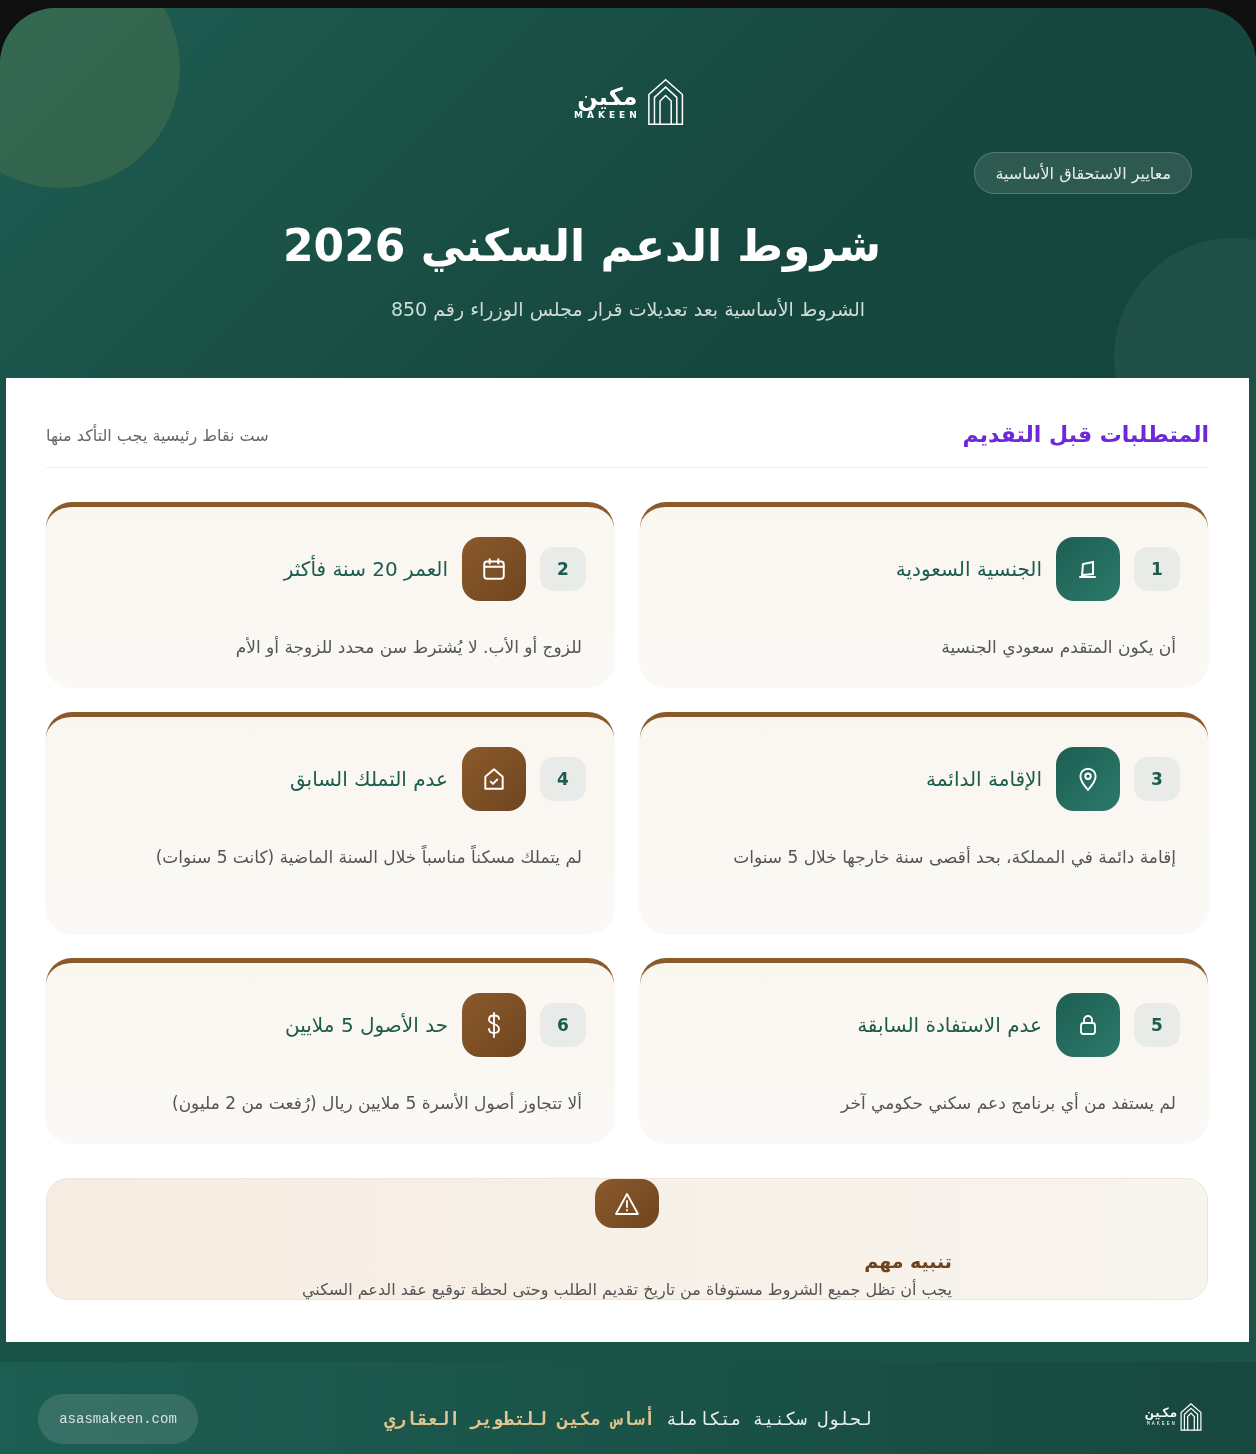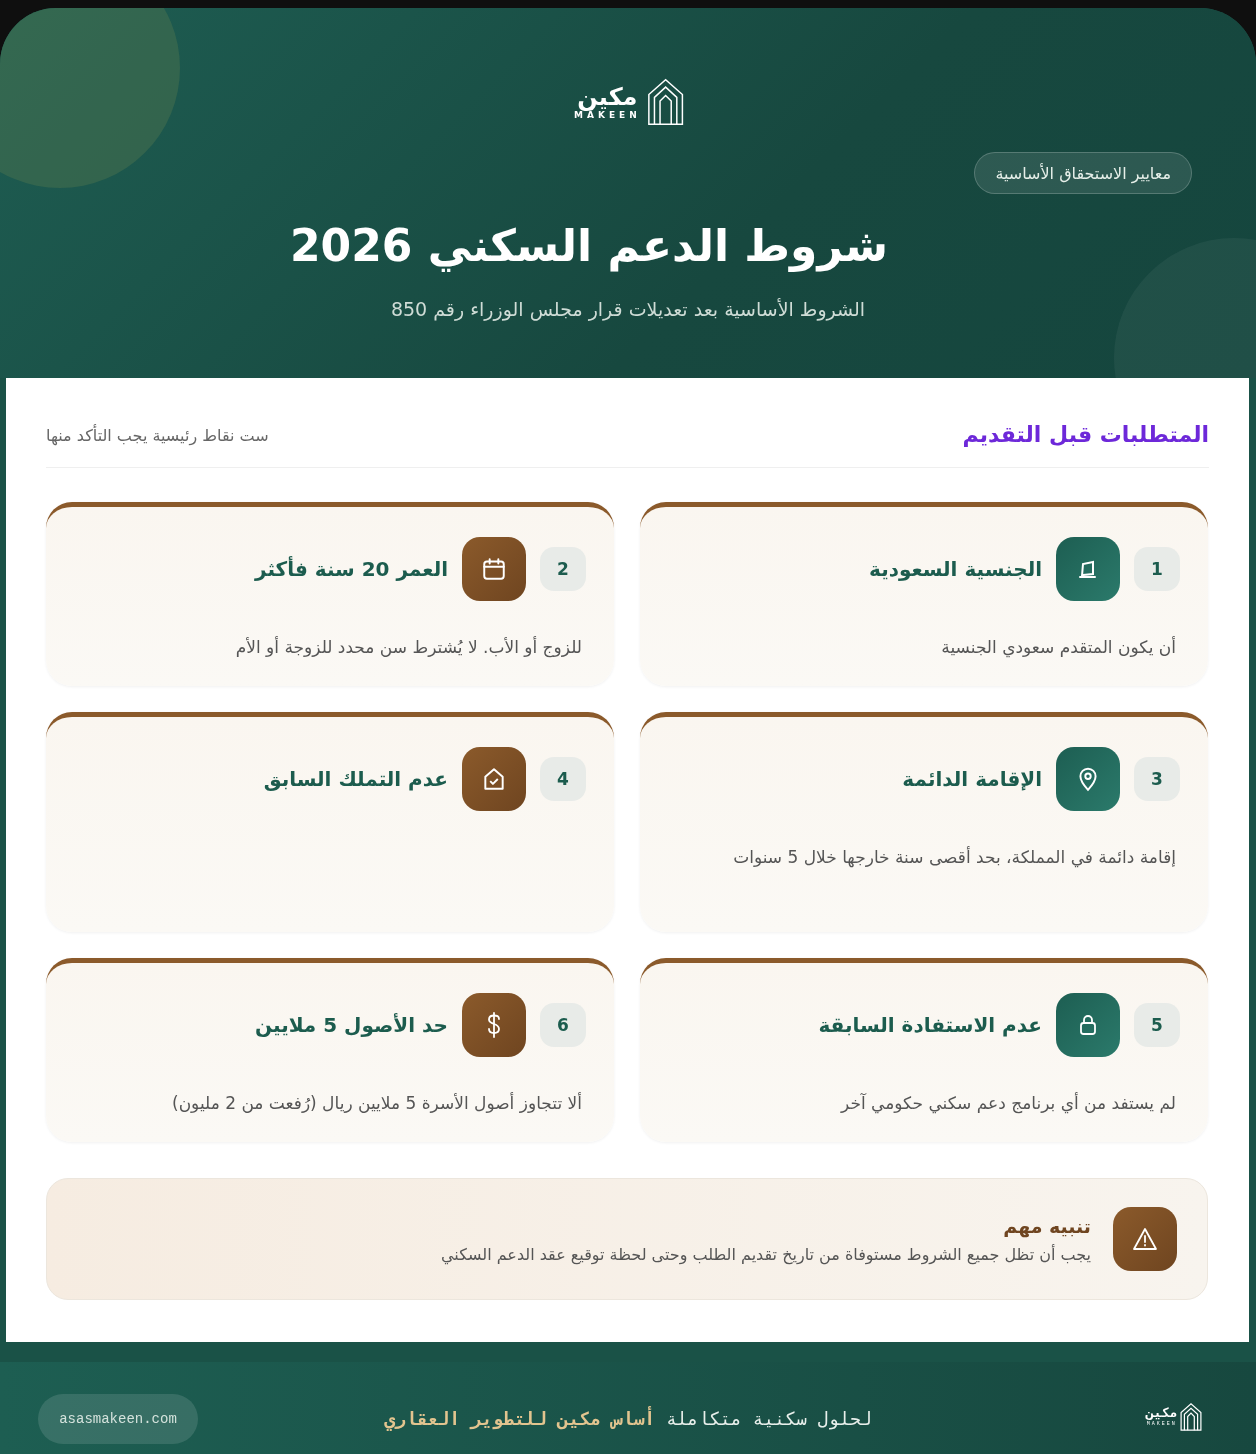--- a/index.html
+++ b/index.html
@@ -19,40 +19,40 @@
   .blob2 { position: absolute; left: 1114px; top: 230px; width: 240px; height: 240px; border-radius: 50%; background: rgba(255,255,255,0.05); }
   .logo { position: absolute; left: 574px; top: 64px; width: 110px; height: 60px; display: flex; align-items: center; gap: 6px; direction: ltr; }
   .logo-text { display: flex; flex-direction: column; align-items: center; color: #fff; }
   .logo-ar { font-size: 24px; font-weight: bold; line-height: 26px; }
   .logo-en { font-size: 9px; letter-spacing: 4px; font-weight: bold; }
   .pill {
     position: absolute; right: 64px; top: 144px; height: 42px; padding: 0 20px;
     border-radius: 21px; background: rgba(255,255,255,0.1); border: 1px solid rgba(255,255,255,0.2);
     color: #e6efe9; font-size: 16px; display: flex; align-items: center; direction: rtl;
   }
-  .title { position: absolute; left: 11px; width: 1156px; top: 212px; text-align: center; color: #fff; font-size: 44px; font-weight: bold; direction: rtl; }
+  .title { position: absolute; left: 4px; width: 1156px; top: 212px; text-align: center; color: #fff; font-size: 44px; font-weight: bold; direction: rtl; }
   .subtitle { position: absolute; left: 0; width: 1256px; top: 290px; text-align: center; color: #cfdcd6; font-size: 19px; direction: rtl; }
   
   .main { position: absolute; left: 6px; top: 370px; width: 1243px; height: 964px; background: #fff; }
   .section-head { position: absolute; left: 40px; right: 40px; top: 44px; height: 46px; border-bottom: 1px solid #efefef; direction: rtl; display: flex; justify-content: space-between; align-items: flex-start; }
   .section-title { color: #6d28d9; font-size: 22px; font-weight: bold; }
   .section-sub { color: #666; font-size: 16px; padding-top: 4px; }
   .card {
     position: absolute; width: 568px; border-radius: 26px; background: linear-gradient(180deg, #faf6f0, #fbf9f5);
     border-top: 5px solid #8b5a2b; box-shadow: 0 1px 3px rgba(0,0,0,0.06); direction: rtl; padding: 30px 28px 0 28px;
   }
   .card-row { display: flex; align-items: center; gap: 14px; }
   .num { width: 46px; height: 44px; border-radius: 14px; background: #e8ebe8; color: #1c5c4e; font-weight: bold; font-size: 17px; display: flex; align-items: center; justify-content: center; }
   .ico { width: 64px; height: 64px; border-radius: 18px; display: flex; align-items: center; justify-content: center; }
   .ico.green { background: linear-gradient(135deg, #1d5e52, #2b7a6b); }
   .ico.brown { background: linear-gradient(135deg, #8b5a2b, #6f4520); }
-  .card-title { color: #1c5c4e; font-size: 20px; font-weight: bold; }
+  .card-title { color: #1c5c4e; font-size: 20px; font-weight: normal; }
   .card-desc { margin-top: 30px; color: #555; font-size: 17px; line-height: 32px; padding-right: 4px; }
   
-  .notice { position: absolute; left: 40px; top: 800px; width: 1162px; height: 122px; border-radius: 22px; background: linear-gradient(270deg, #f8f4ee, #f6ece1); border: 1px solid #ece6dd; direction: rtl; display: flex; align-items: center; padding: 0 30px; gap: 22px; }
+  .notice { position: absolute; left: 40px; top: 800px; width: 1162px; height: 122px; border-radius: 22px; background: linear-gradient(270deg, #f8f4ee, #f6ece1); border: 1px solid #ece6dd; direction: rtl; display: flex; align-items: center; padding: 0 30px; gap: 22px; flex-direction: column; }
   .notice .ico { width: 64px; height: 64px; }
   .notice-title { color: #6f4520; font-size: 19px; font-weight: bold; }
   .notice-text { color: #555; font-size: 16px; margin-top: 8px; }
   
   .footer { position: absolute; left: 0; top: 1354px; width: 1256px; height: 112px; background: linear-gradient(90deg, #1d5e52, #17483f); font-family: Liberation Mono, monospace; }
   .footer-url { position: absolute; left: 38px; top: 32px; width: 160px; height: 50px; border-radius: 25px; background: rgba(255,255,255,0.12); color: #d4e2dc; font-size: 14px; display: flex; align-items: center; justify-content: center; }
   .footer-tag { position: absolute; left: 0; width: 1256px; top: 46px; text-align: center; color: #e8efeb; font-size: 18px; direction: rtl; }
   .footer-tag b { color: #e2c48f; }
   .footer-logo { position: absolute; left: 1146px; top: 40px; display: flex; align-items: center; gap: 3px; direction: ltr; color: #fff; }
 </style>
@@ -131,20 +131,21 @@
       <div class="card-row">
         <span class="num">4</span>
         <span class="ico brown">
           <svg width="26" height="26" viewBox="0 0 24 24" fill="none" stroke="#fff" stroke-width="1.8" stroke-linejoin="round">
               <path d="M4 10 L12 3 L20 10 V21 H4 Z"></path>
               <path d="M8.5 14 L11 16.5 L15.5 12"></path>
             </svg>
         </span>
         <span class="card-title">عدم التملك السابق</span>
       </div>
+      <p class="card-desc">لم يتملك مسكناً مناسباً خلال السنة الماضية (كانت 5 سنوات)</p>
     </div>
 
     <div class="card" style="left:634px; top:580px; height:184px;">
       <div class="card-row">
         <span class="num">5</span>
         <span class="ico green">
           <svg width="24" height="24" viewBox="0 0 24 24" fill="none" stroke="#fff" stroke-width="1.8">
               <rect x="5" y="10" width="14" height="11" rx="2.5"></rect>
               <path d="M8 10 V7 A4 4 0 0 1 16 7 V10"></path>
             </svg>

